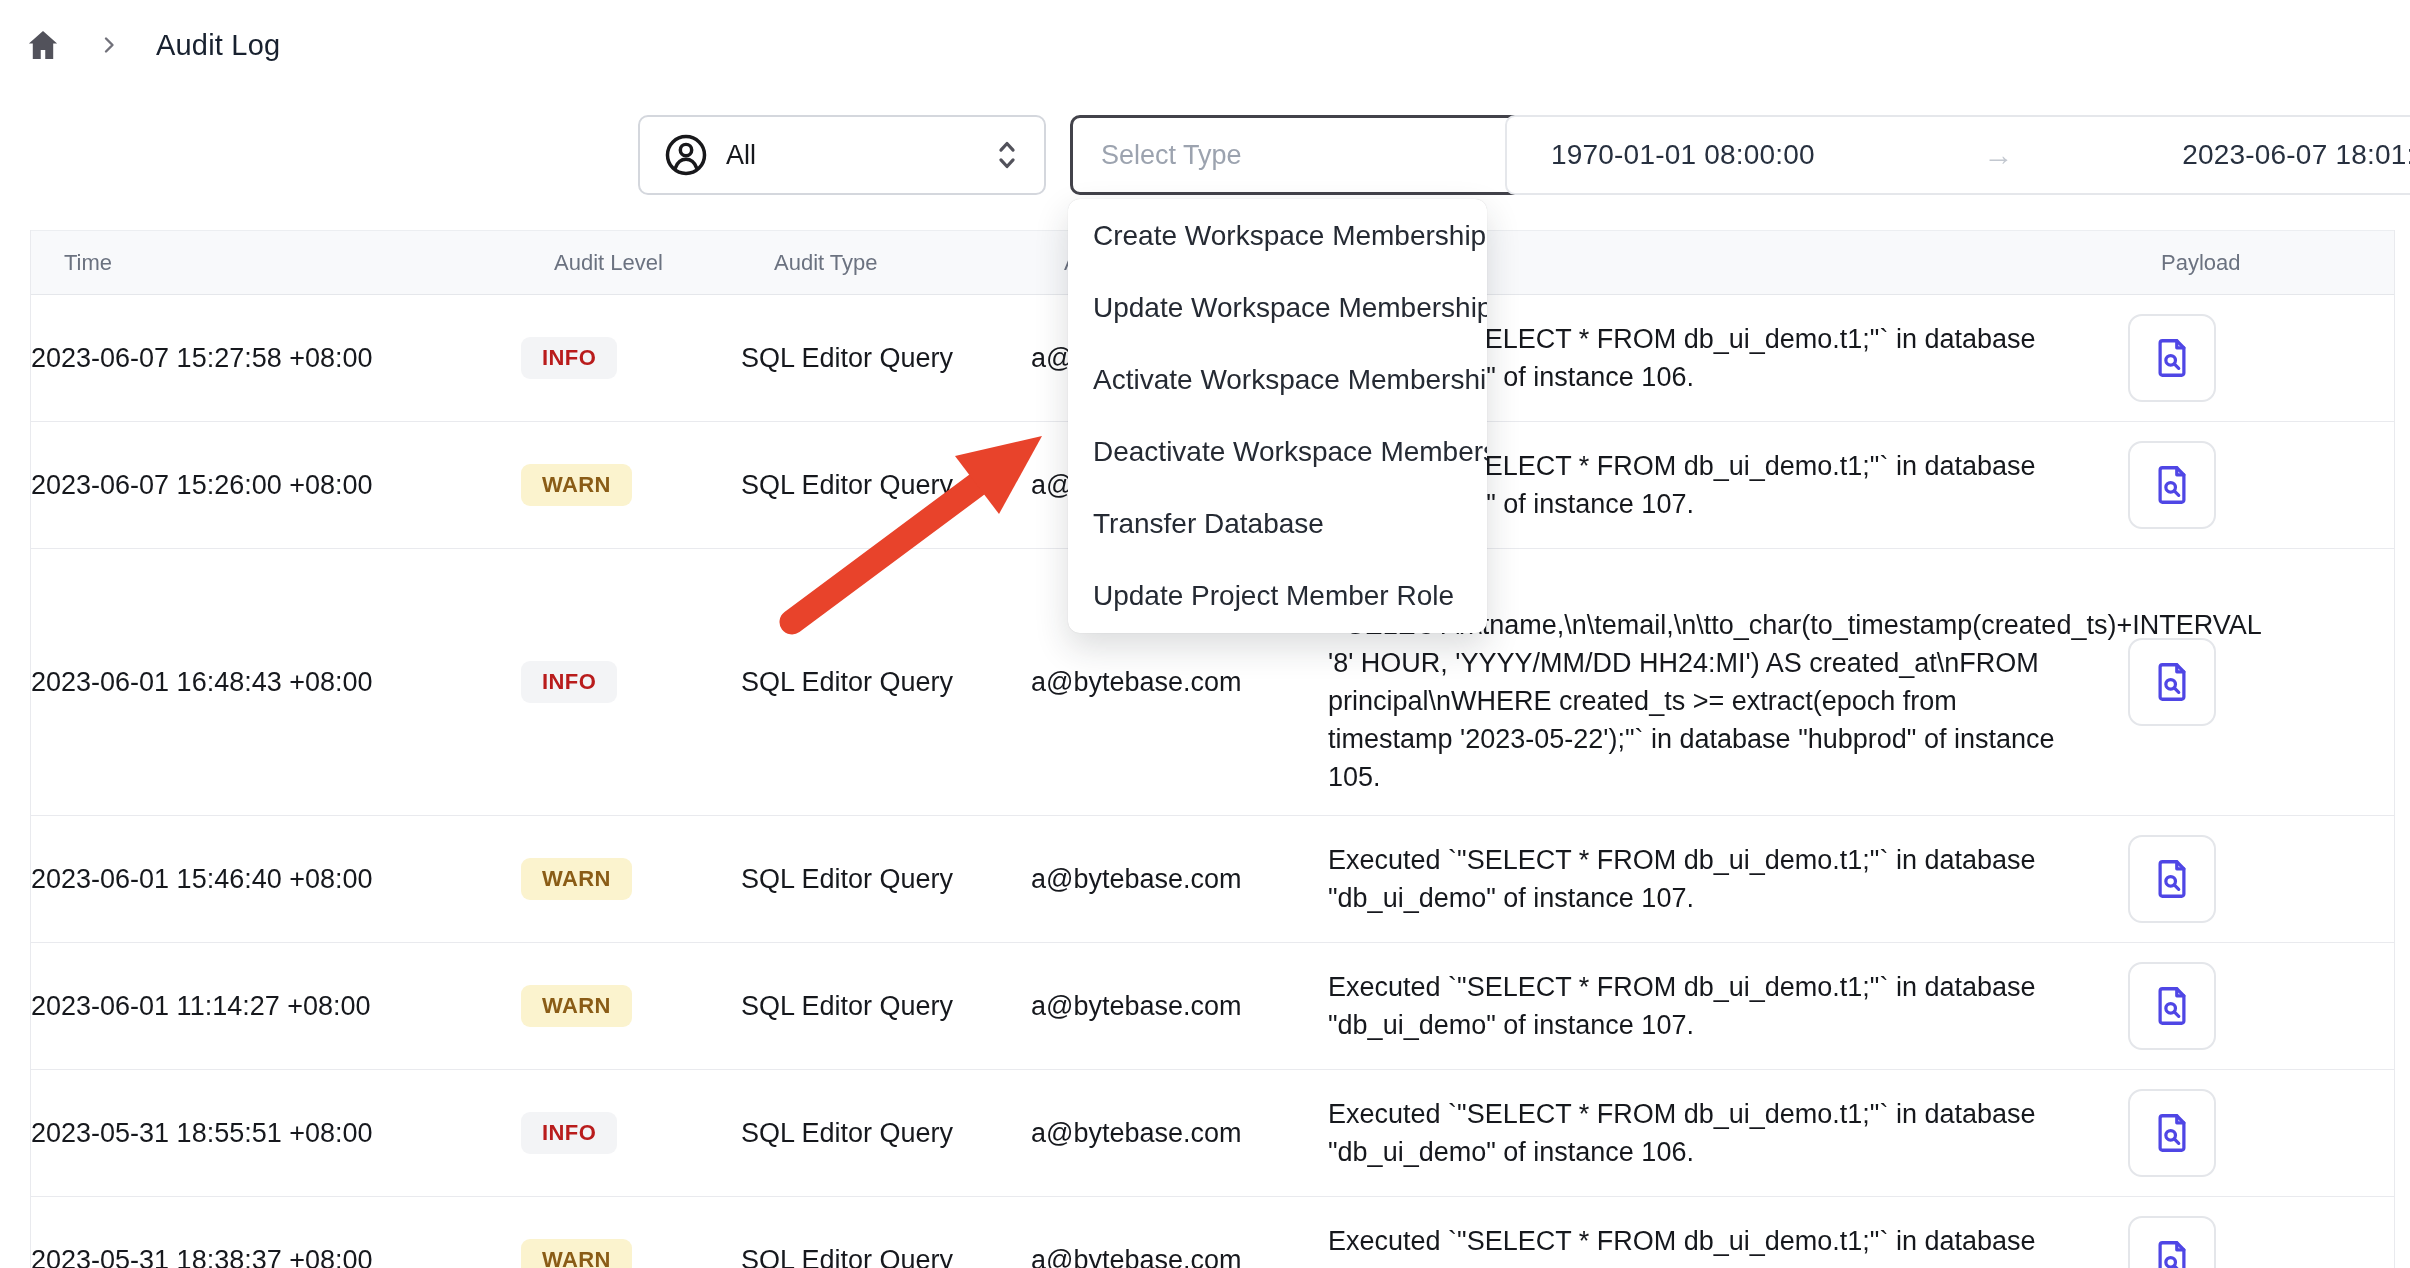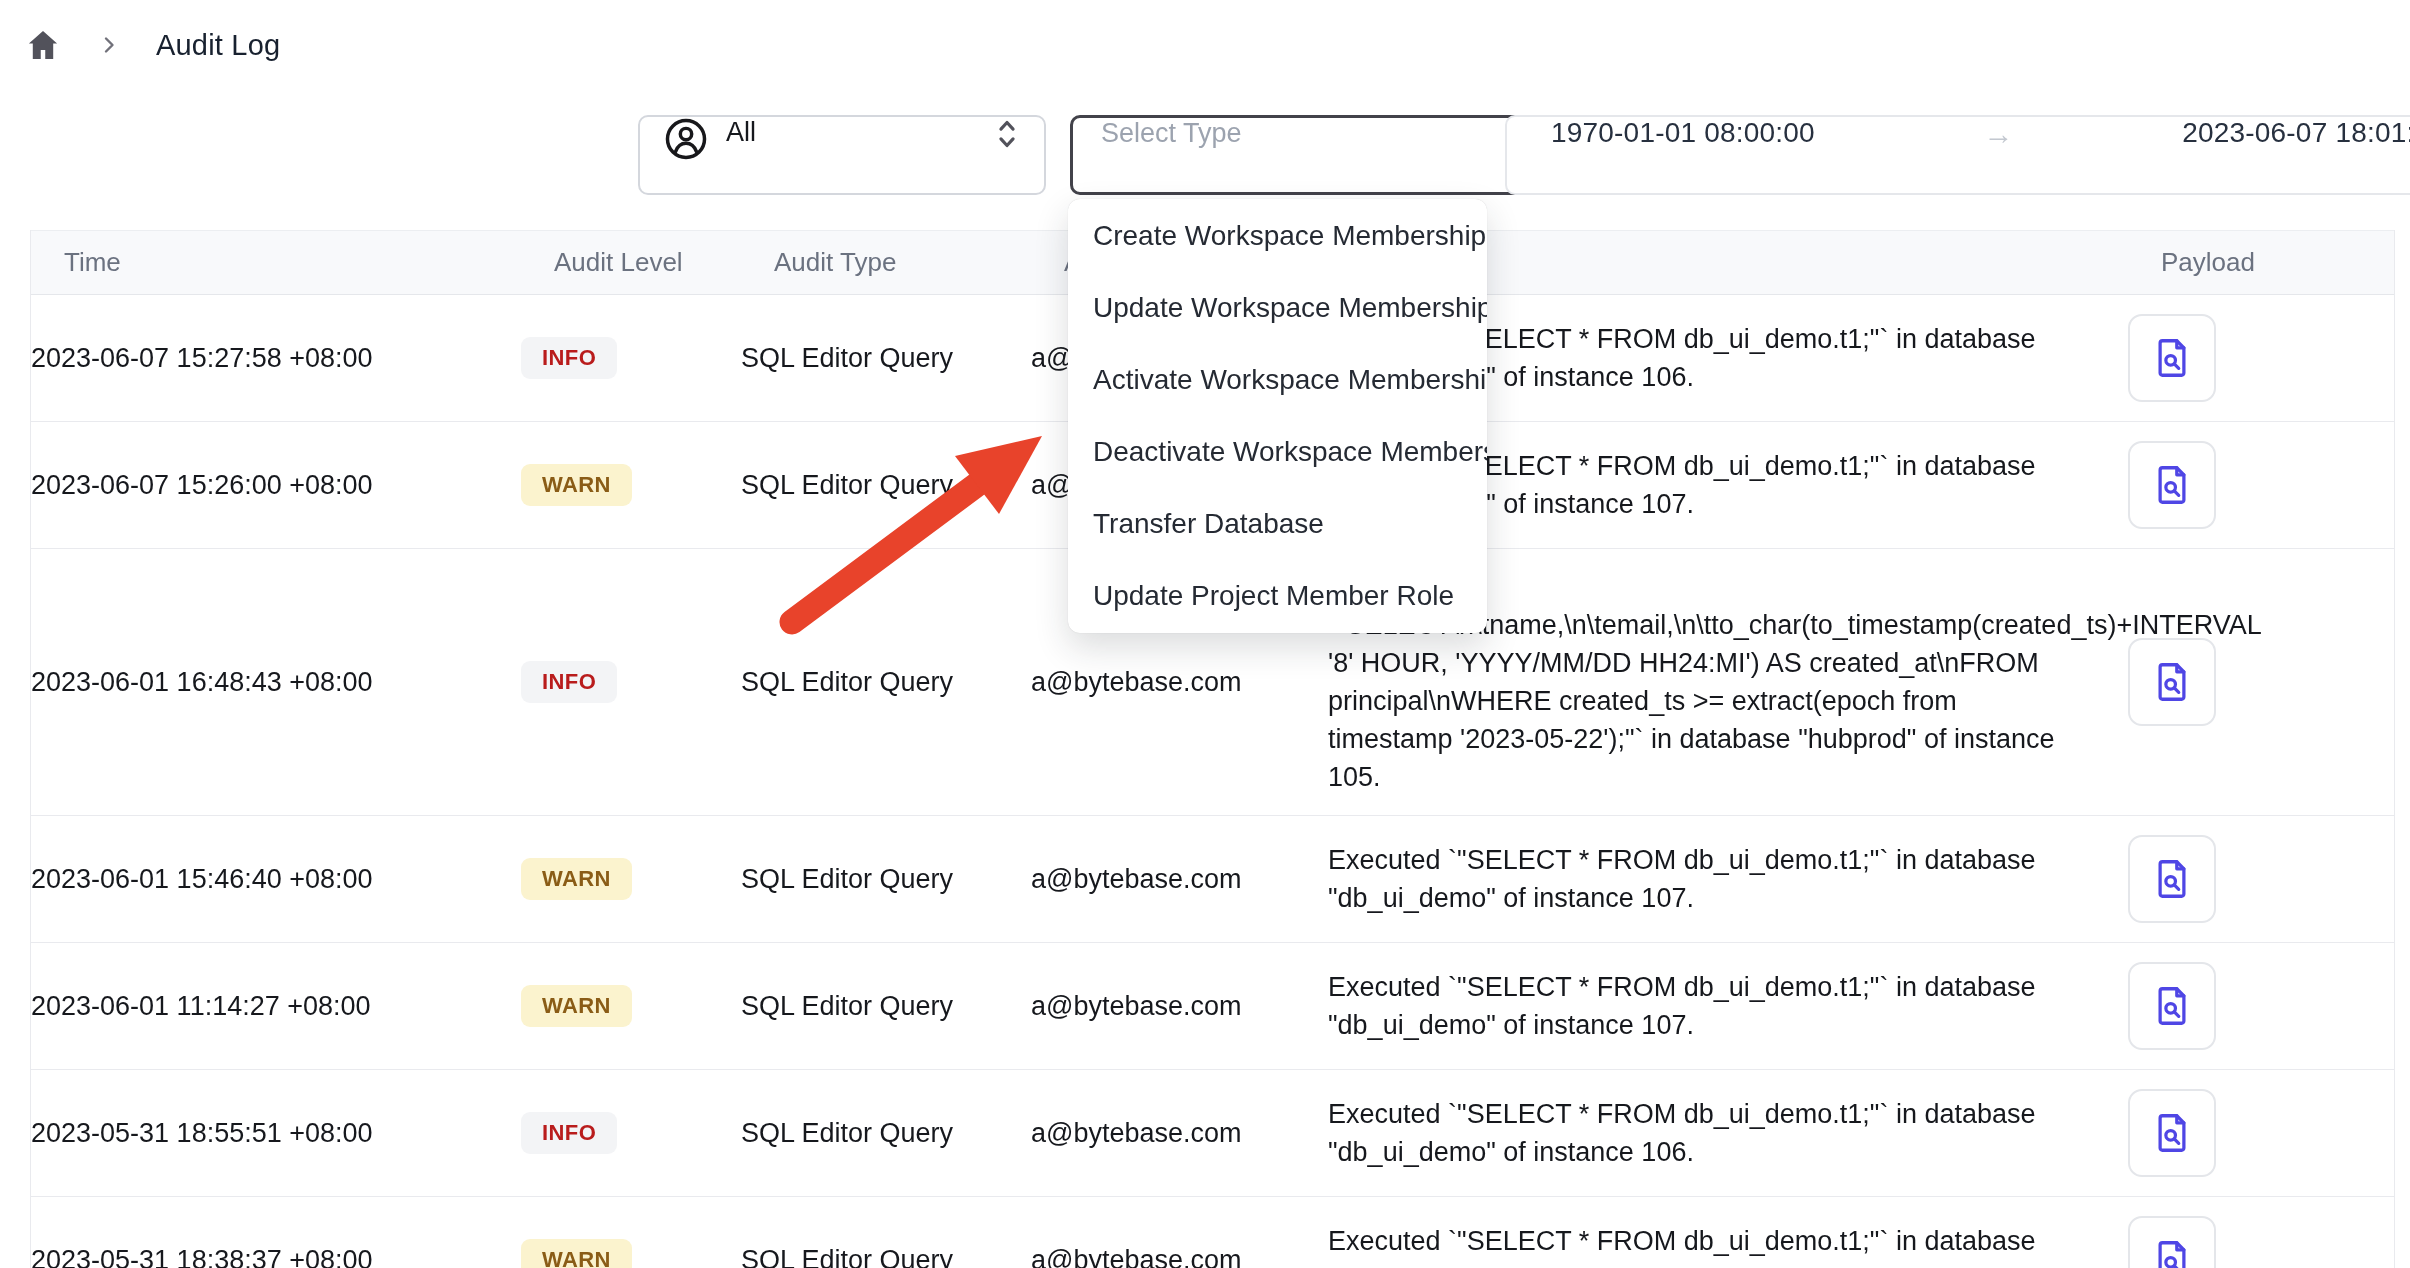--- a/index.html
+++ b/index.html
@@ -7,41 +7,41 @@
               font-family:"Liberation Sans", sans-serif; color:#1b1f27; }
 
   
   .breadcrumb { position:absolute; left:24px; top:26px; display:flex; align-items:center; gap:35px; }
   .crumb-home { width:38px; height:38px; display:flex; align-items:center; justify-content:center;
                 background:none; border:none; cursor:pointer; }
   .crumb-sep { display:flex; align-items:center; }
   .crumb-title { font-size:29px; font-weight:500; color:#18212f; letter-spacing:.2px; }
 
   
-  .ctrl { position:absolute; top:115px; height:80px; background:#fff; display:flex; align-items:flex-start; }
+  .ctrl { position:absolute; top:115px; height:80px; background:#fff; display:flex; align-items:center; }
   .actor-select { left:638px; width:408px; border:2px solid #d4d7dd; border-radius:10px;
                   padding:0 22px 0 24px; gap:18px; cursor:pointer; }
   .actor-select .val { font-size:27px; color:#16181d; }
   .type-select { left:1070px; width:499px; border:3px solid #42424a; border-radius:10px;
                  padding:0 22px 0 28px; cursor:pointer;gap:20px; }
   .type-select .placeholder { font-size:27px; color:#9ca3af; }
   .spacer { flex:1; }
   .date-range { left:1505px; width:1039px; border:2px solid #e5e7eb; border-radius:10px;
                 padding:0 36px 0 44px; cursor:pointer; }
   .date-range .date { font-size:28px; color:#27303f; letter-spacing:.2px; }
   .date-range .range-arrow { font-size:30px; color:#c3c8d0; margin:0 30px; flex:1; text-align:center; }
   .date-range .cal { margin-left:26px; display:flex; }
 
   
   .audit-table { position:absolute; left:30px; top:230px; width:2365px; height:1038px;
                  border-left:1px solid #e9eaee; border-right:1px solid #e9eaee; }
   .tgrid { display:grid; grid-template-columns:490px 220px 290px 297px 770px 1fr;
            align-items:center; padding-left:33px; }
   .thead { height:65px; background:#f8f9fb; border-top:1px solid #eceef1; border-bottom:1px solid #e5e7eb;
-           font-size:26px; font-weight:500; color:#6b7280; }
+           font-size:22px; font-weight:500; color:#6b7280; }
   .thead .payload-h { padding-left:30px; }
   .trow { border-bottom:1px solid #e9eaee; padding:19px 0; font-size:27px; }
   .cell.comment { max-width:745px; line-height:38px; color:#16181d; }
   .cell.time, .cell.type, .cell.actor { color:#16181d; }
   .badge { display:inline-block; padding:8px 21px; border-radius:9px; font-size:22px; font-weight:700;
            letter-spacing:.4px; }
   .badge.info { background:#f3f4f6; color:#b91c1c; }
   .badge.warn { background:#fbf3ce; color:#8a5c16; }
   .cell.payload { padding-left:30px; }
   .payload-btn { width:88px; height:88px; border:2px solid #e4e6ea; border-radius:14px; background:#fff;

